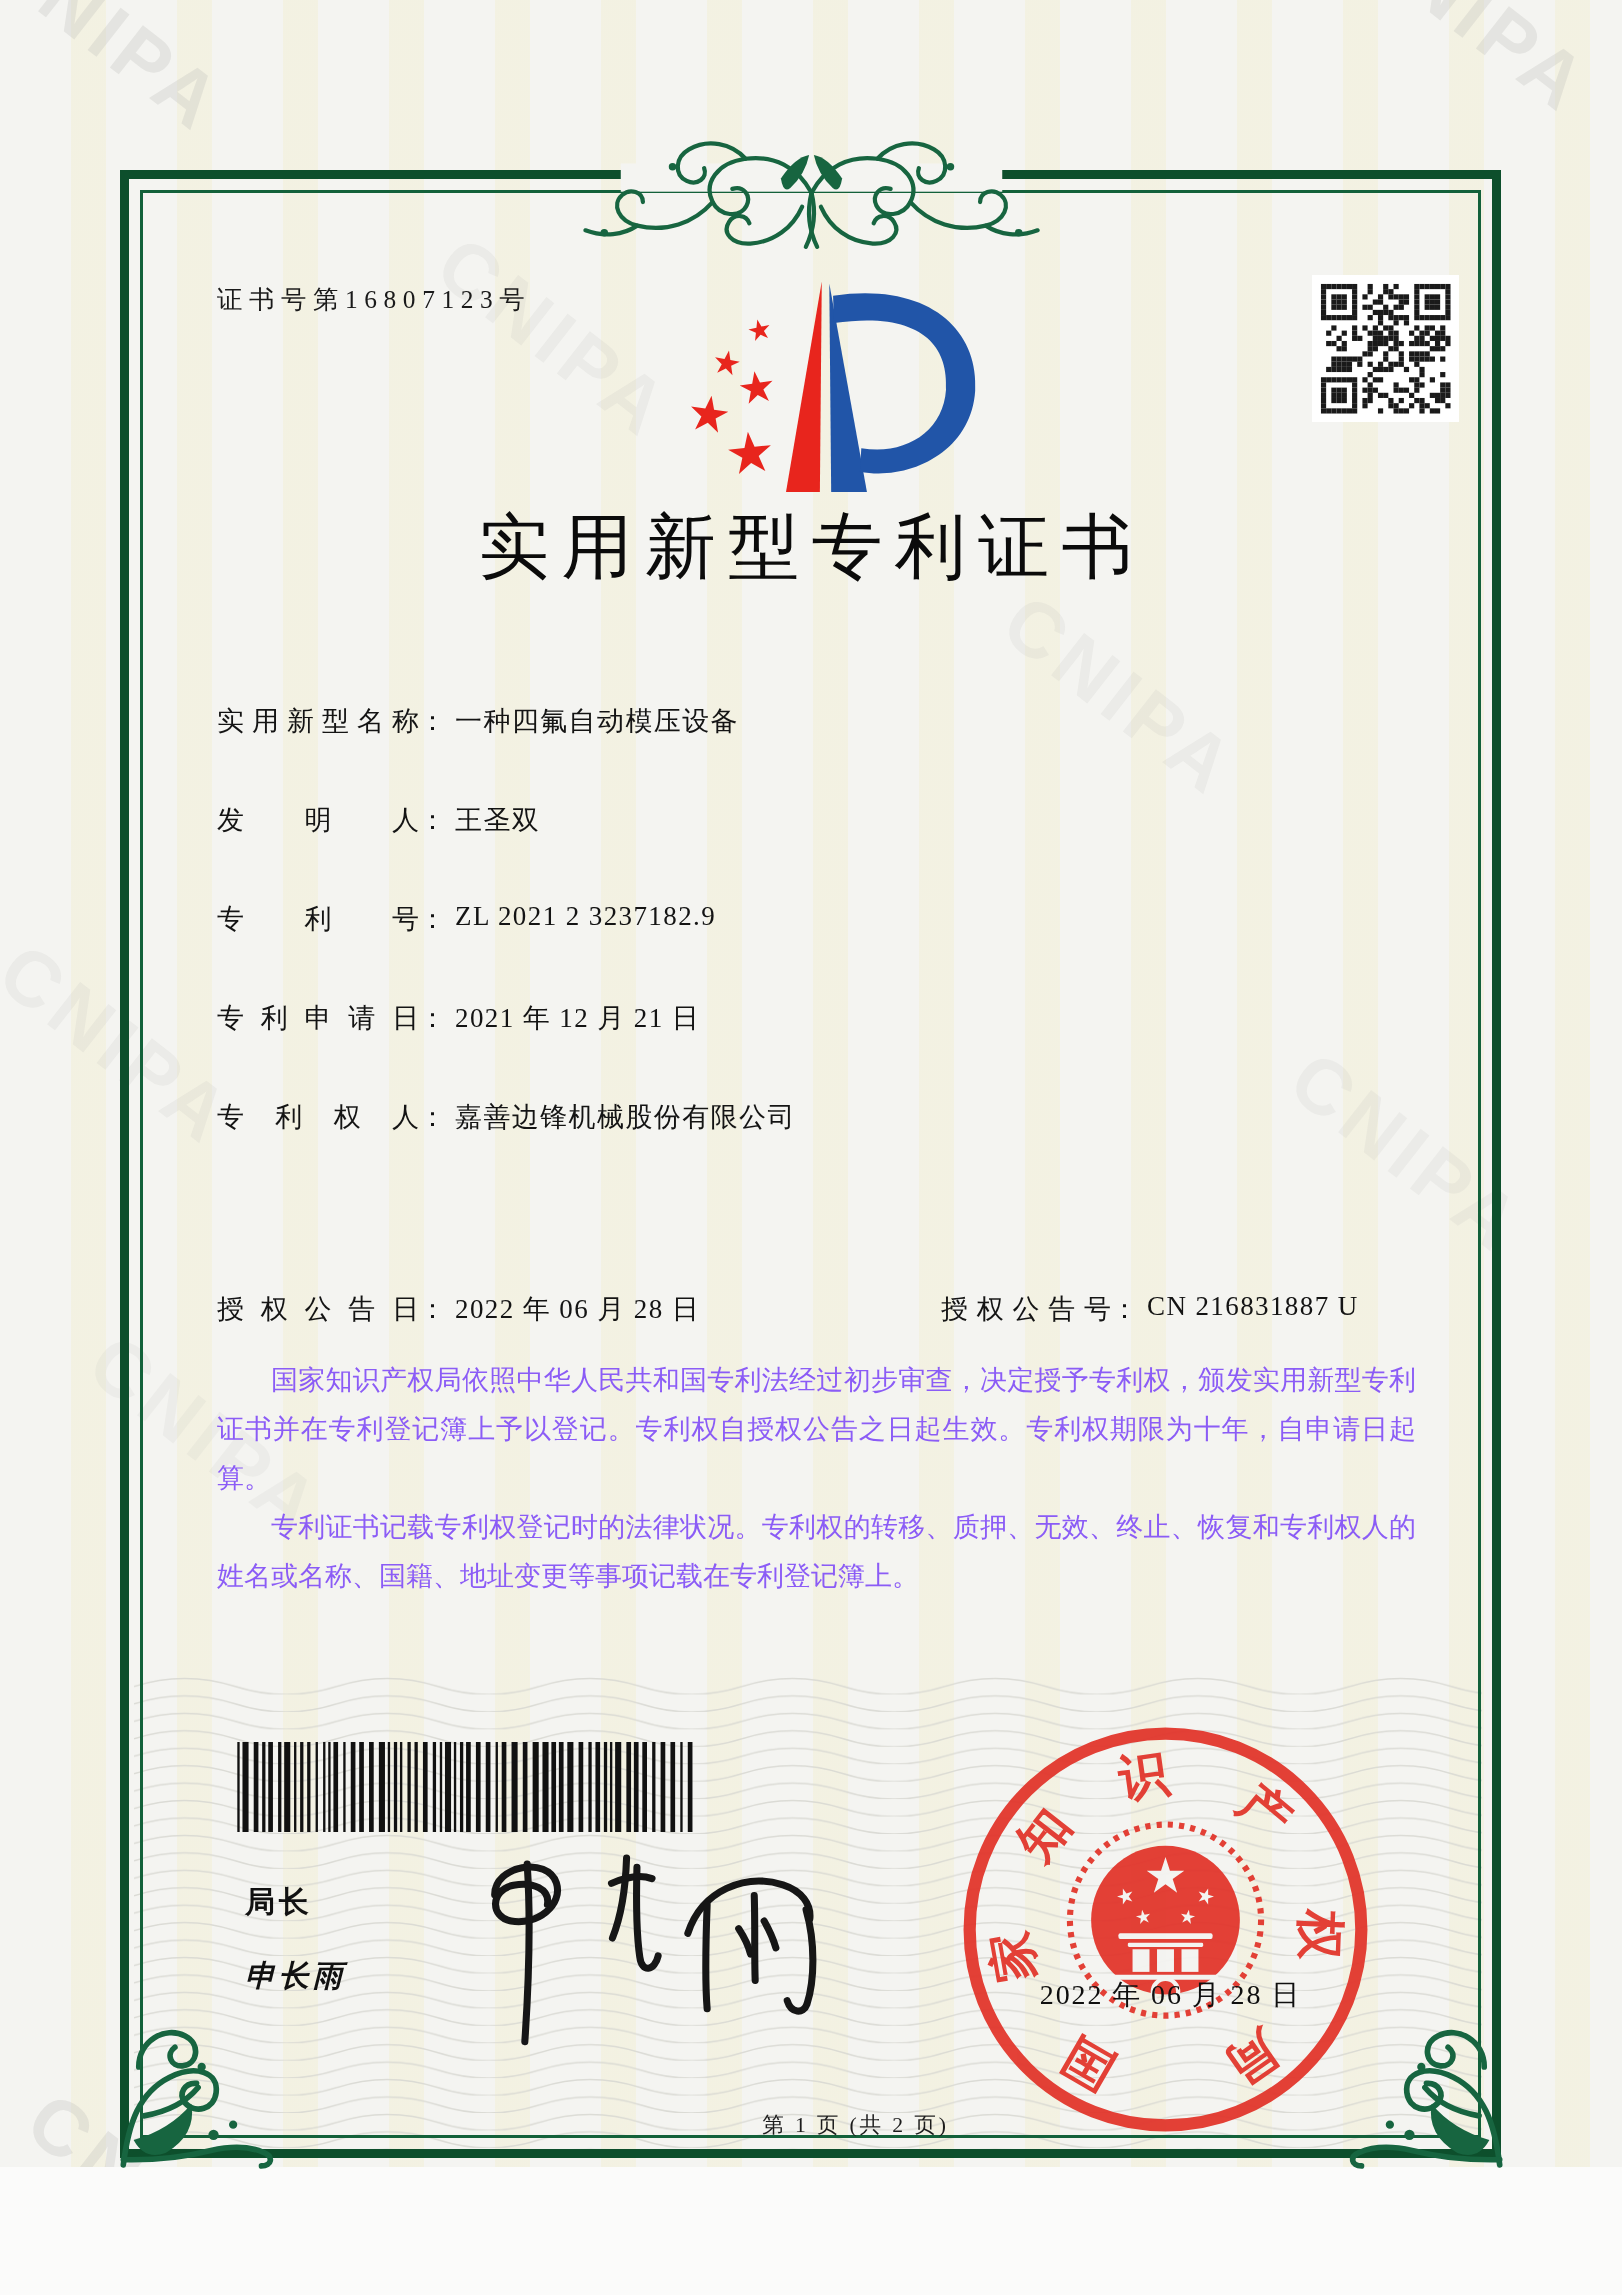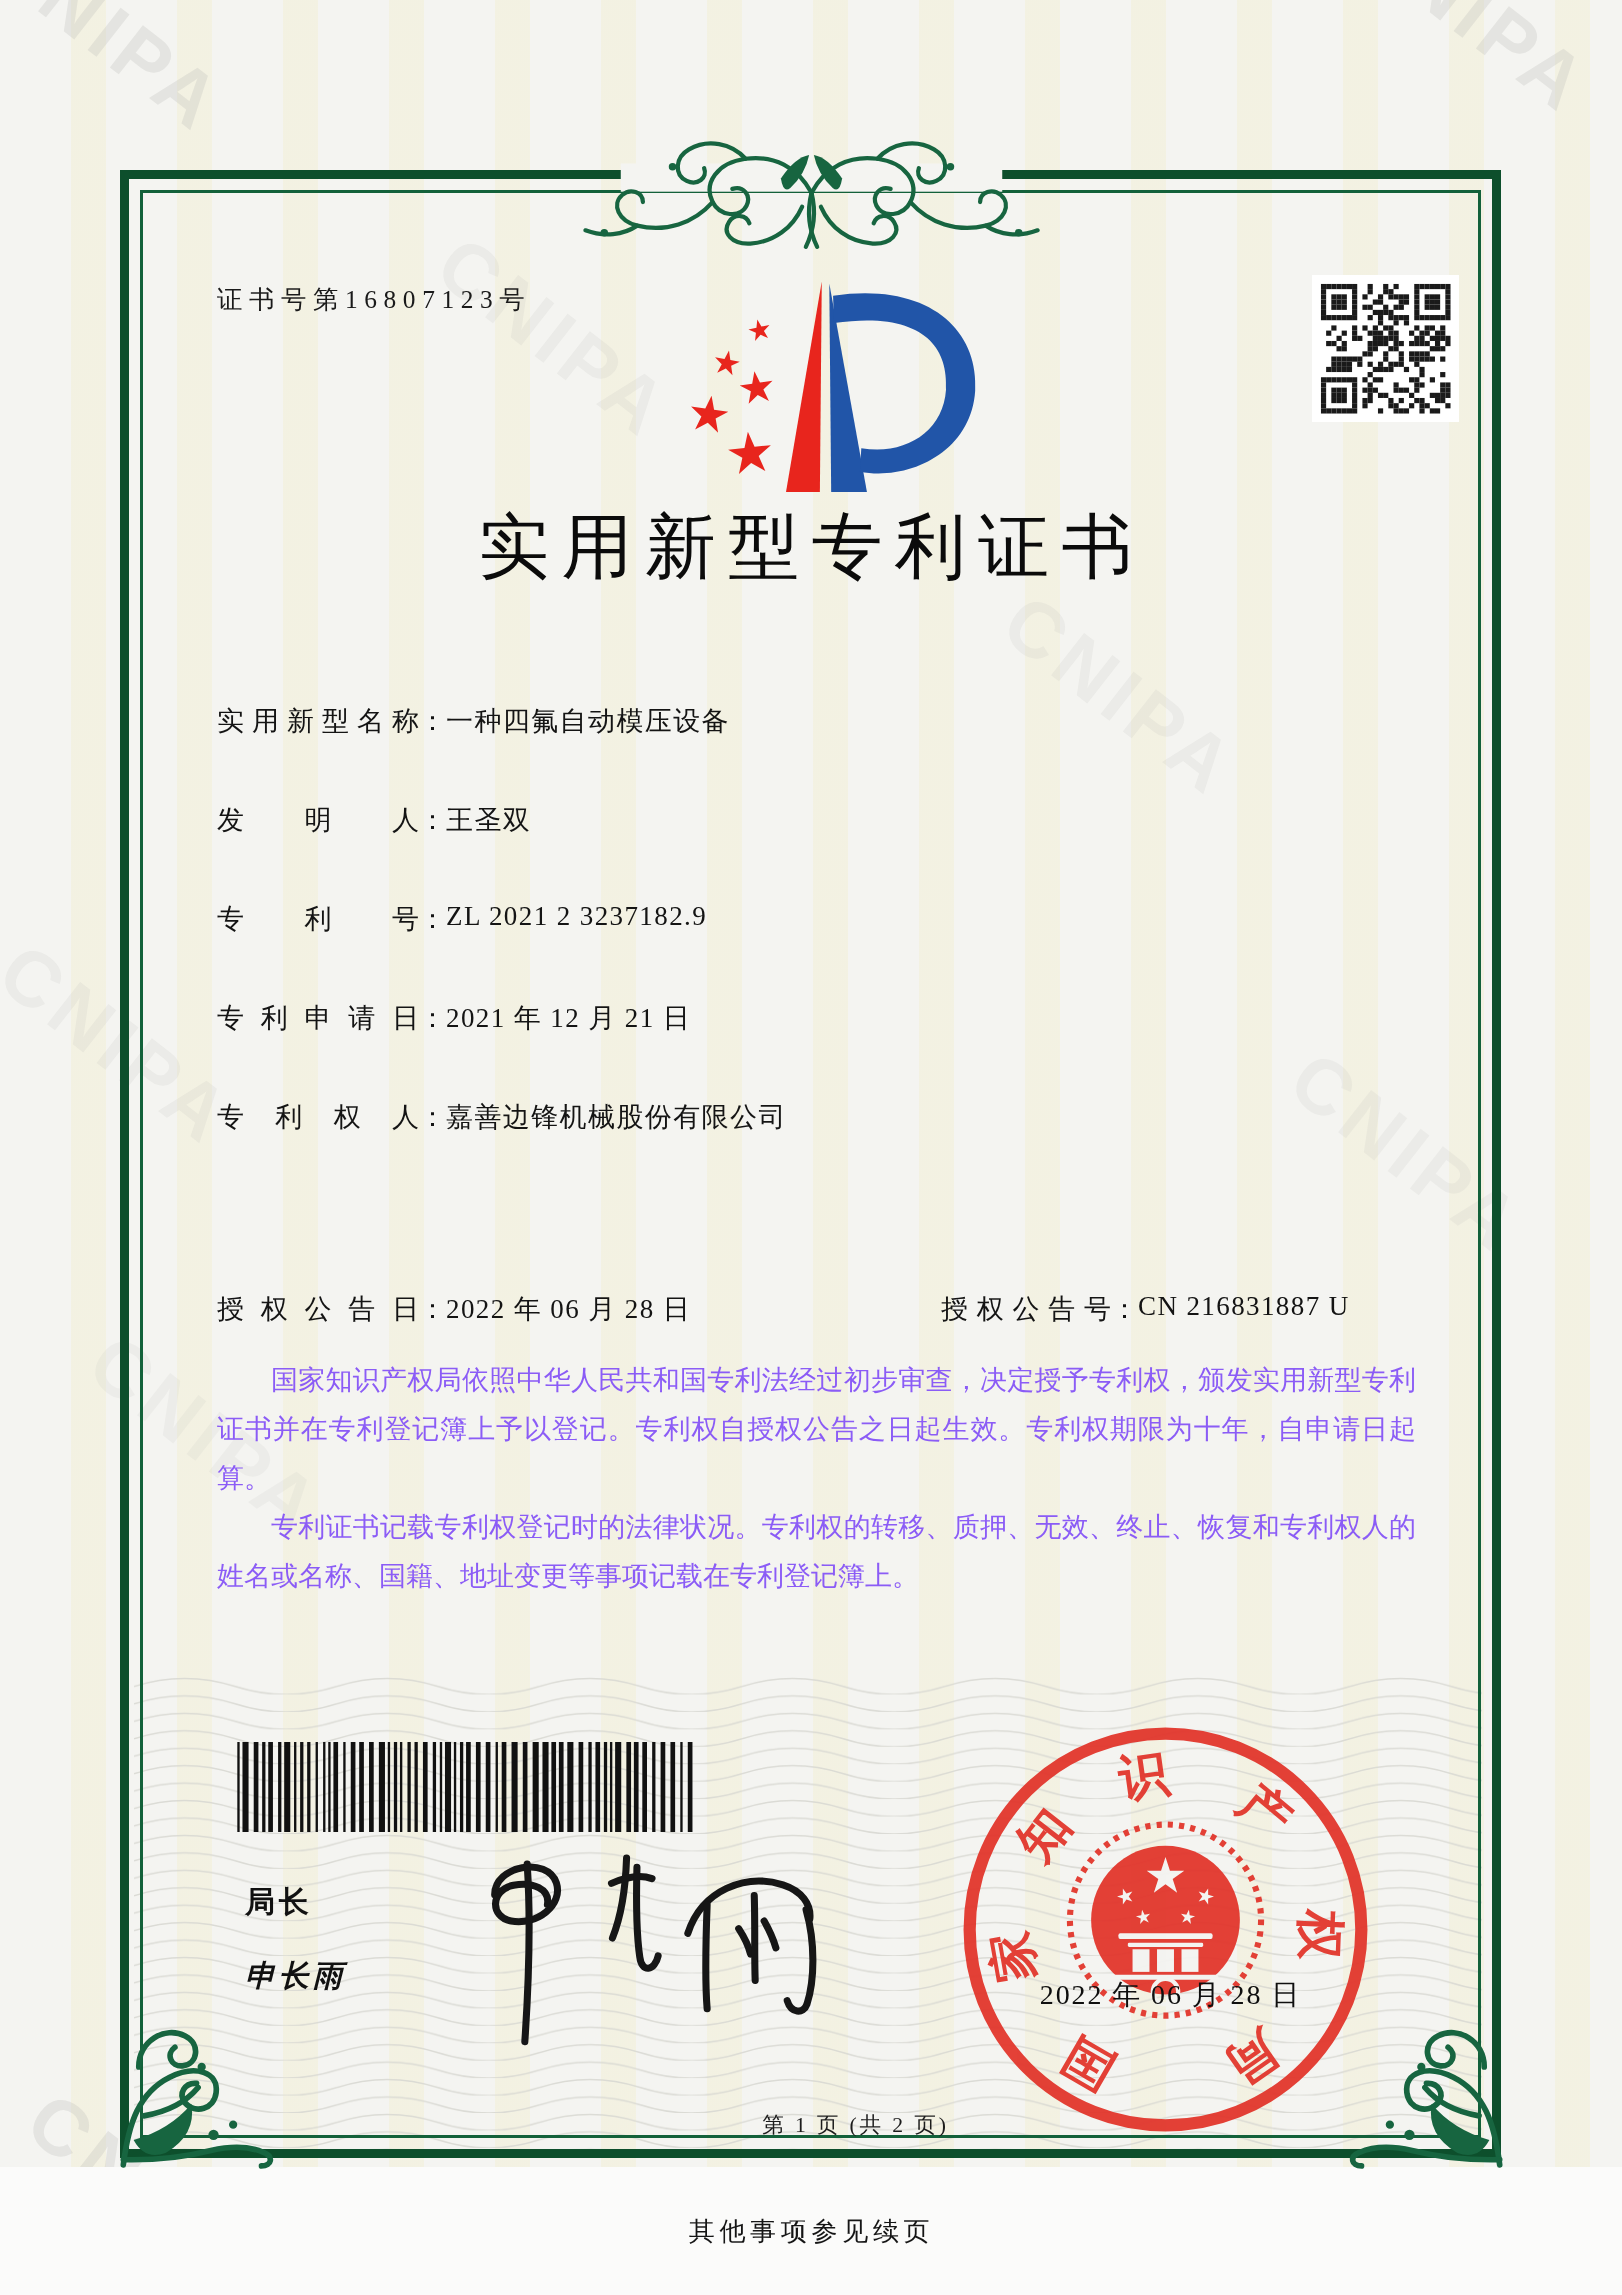--- a/index.html
+++ b/index.html
@@ -20,21 +20,21 @@
   
   .cert-no{position:absolute;left:217px;top:283px;font-size:25.4px;letter-spacing:6.6px;color:#1a1a1a;}
   .qr-box{position:absolute;left:1312px;top:275px;width:147px;height:147px;background:#ffffff;}
   .logo{position:absolute;left:674px;top:254px;width:320px;height:243px;}
   .title{position:absolute;left:0;top:500px;width:1623px;text-align:center;
         font-size:71px;font-weight:400;letter-spacing:12.3px;color:#0b0b0b;}
   
   .row{position:absolute;left:217px;font-size:27px;white-space:nowrap;color:#141414;}
   .row .lbl{display:inline-block;width:202px;text-align:justify;text-align-last:justify;vertical-align:top;}
   .row .colon{display:inline-block;vertical-align:top;}
-  .row .val{display:inline-block;margin-left:0;vertical-align:top;letter-spacing:1.4px;text-align:right;}
+  .row .val{display:inline-block;margin-left:9px;vertical-align:top;letter-spacing:1.4px;text-align:right;}
   .grant2{position:absolute;left:704px;top:0;white-space:nowrap;}
   .grant2 .lbl{width:170px;margin-left:20px;}
   
   .body-text{position:absolute;left:217px;top:1356px;width:1199px;font-size:27px;
         line-height:49px;text-align:justify;color:#8b5cf6;}
   .body-text p{margin:0;text-indent:2em;}
   
   .waves{position:absolute;left:134px;top:1677px;width:1348px;height:477px;pointer-events:none;}
   .barcode{position:absolute;left:236px;top:1742px;width:462px;height:90px;}
   .signer-title{position:absolute;left:245px;top:1882px;font-size:30px;font-weight:700;
@@ -587,16 +587,15 @@
           <rect x="34" y="62" width="36" height="48"></rect>
           <rect x="-112" y="116" width="224" height="11" rx="4"></rect>
         </g>
         <circle cx="0" cy="152" r="27" fill="none" stroke="#f4f4f1" stroke-width="9"></circle>
       </g>
     </g>
   </svg>
   <div class="seal-date">2022 年 06 月 28 日</div>
 
   <div class="page-footer">第 1 页 (共 2 页)</div>
-  <div class="continuation">其他事项参见续页</div>
 
 </div>
 
 
 </body></html>

